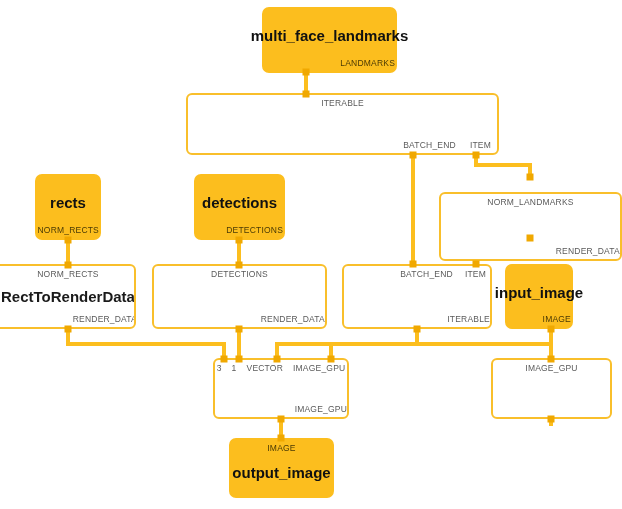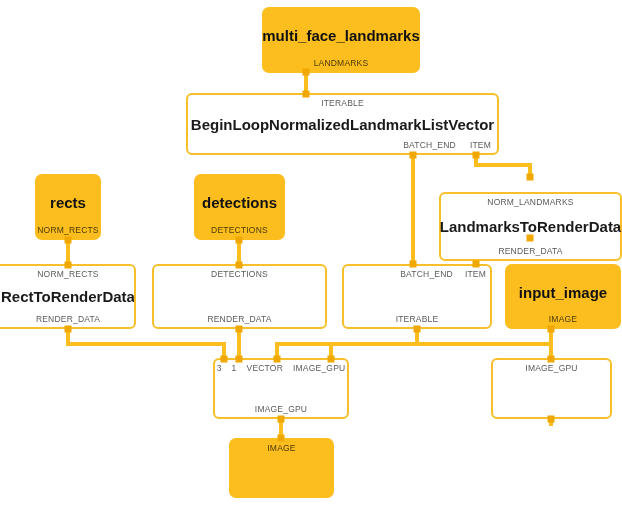--- a/index.html
+++ b/index.html
@@ -62,21 +62,21 @@
   .node.src .title { font-size: 15px; color: #111111; }
   .ports {
     width: 100%;
     display: flex;
     justify-content: center;
     align-items: center;
     gap: 11px;
     pointer-events: none;
   }
   .ports.top    { padding-top: 4px; }
-  .ports.bottom { padding-bottom: 4px; }
+  .ports.bottom { padding-bottom: 4px; justify-content: flex-end; }
   .port-label {
     font-size: 8.5px;
     letter-spacing: 0.2px;
     color: #5a5a5a;
     white-space: nowrap;
     line-height: 1;
   }
   .node.src .port-label { color: #4a3a05; }
   
   .nub {
@@ -119,33 +119,32 @@
       <path d="M 551 329 L 551 344 L 331 344 L 331 358"></path>
 
       <path d="M 551 329 L 551 358"></path>
 
       <path d="M 281 419 L 281 438"></path>
 
       <path d="M 551 419 L 551 426"></path>
     </g>
   </svg>
 
-  <div class="node src" style="left:262px; top:7px; width:158px; height:66px;">
+  <div class="node src" style="left:262px; top:7px; width:135px; height:66px;">
     <div class="ports top"></div>
     <div class="title">multi_face_landmarks</div>
     <div class="ports bottom">
       <span class="port-label">LANDMARKS</span>
     </div>
   </div>
 
   <div class="node calc" style="left:186px; top:93px; width:313px; height:62px;">
     <div class="ports top">
       <span class="port-label">ITERABLE</span>
     </div>
-    <div class="title">BeginLoopNormalizedLandmarkListVector</div>
     <div class="ports bottom" style="justify-content:flex-end; padding-right:12px; gap:14px;">
       <span class="port-label">BATCH_END</span>
       <span class="port-label">ITEM</span>
     </div>
   </div>
 
   <div class="node src" style="left:35px; top:174px; width:66px; height:66px;">
     <div class="ports top"></div>
     <div class="title">rects</div>
     <div class="ports bottom">
@@ -158,21 +157,20 @@
     <div class="title">detections</div>
     <div class="ports bottom">
       <span class="port-label">DETECTIONS</span>
     </div>
   </div>
 
   <div class="node calc" style="left:439px; top:192px; width:183px; height:69px;">
     <div class="ports top">
       <span class="port-label">NORM_LANDMARKS</span>
     </div>
-    <div class="title">LandmarksToRenderData</div>
     <div class="ports bottom">
       <span class="port-label">RENDER_DATA</span>
     </div>
   </div>
 
   <div class="node calc clip-left" style="left:-6px; top:264px; width:142px; height:65px;">
     <div class="ports top" style="padding-left:6px;">
       <span class="port-label">NORM_RECTS</span>
     </div>
     <div class="title" style="padding-left:6px;">RectToRenderData</div>
@@ -193,21 +191,21 @@
   <div class="node calc" style="left:342px; top:264px; width:150px; height:65px;">
     <div class="ports top" style="justify-content:flex-end; padding-right:8px; gap:12px;">
       <span class="port-label">BATCH_END</span>
       <span class="port-label">ITEM</span>
     </div>
     <div class="ports bottom">
       <span class="port-label">ITERABLE</span>
     </div>
   </div>
 
-  <div class="node src" style="left:505px; top:264px; width:116px; height:65px;">
+  <div class="node src" style="left:505px; top:264px; width:68px; height:65px;">
     <div class="ports top"></div>
     <div class="title">input_image</div>
     <div class="ports bottom">
       <span class="port-label">IMAGE</span>
     </div>
   </div>
 
   <div class="node calc" style="left:213px; top:358px; width:136px; height:61px;">
     <div class="ports top" style="gap:10px;">
       <span class="port-label">3</span>
@@ -223,20 +221,21 @@
   <div class="node calc" style="left:491px; top:358px; width:121px; height:61px;">
     <div class="ports top">
       <span class="port-label">IMAGE_GPU</span>
     </div>
   </div>
 
   <div class="node src" style="left:229px; top:438px; width:105px; height:60px;">
     <div class="ports top">
       <span class="port-label">IMAGE</span>
     </div>
+    <div class="title">output_image</div>
     <div class="ports bottom"></div>
   </div>
 
   <div class="nub" style="left:306px; top:72px;"></div>
   <div class="nub" style="left:306px; top:94px;"></div>
 
   <div class="nub" style="left:413px; top:155px;"></div>
   <div class="nub" style="left:476px; top:155px;"></div>
   <div class="nub" style="left:530px; top:177px;"></div>
 

